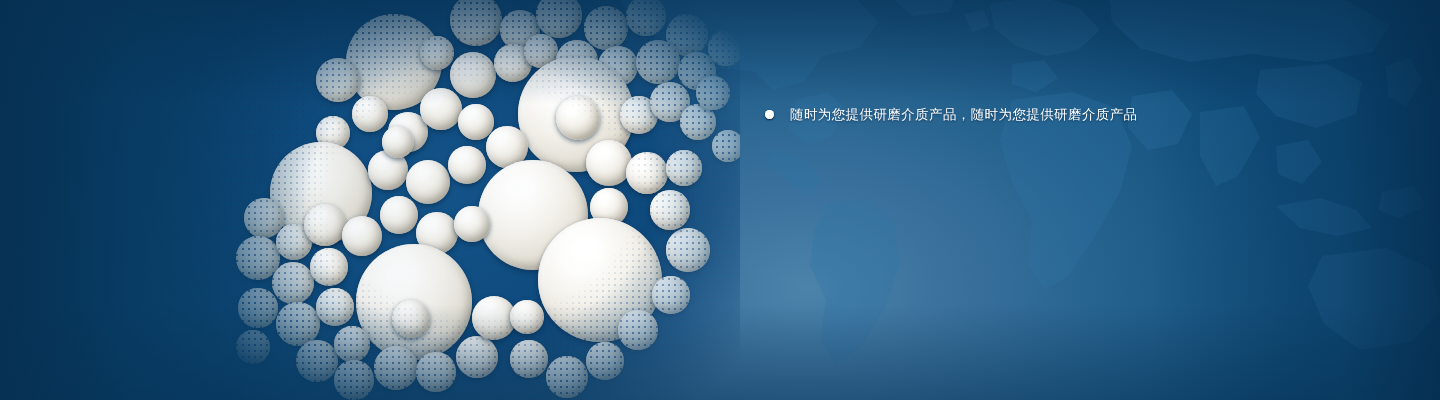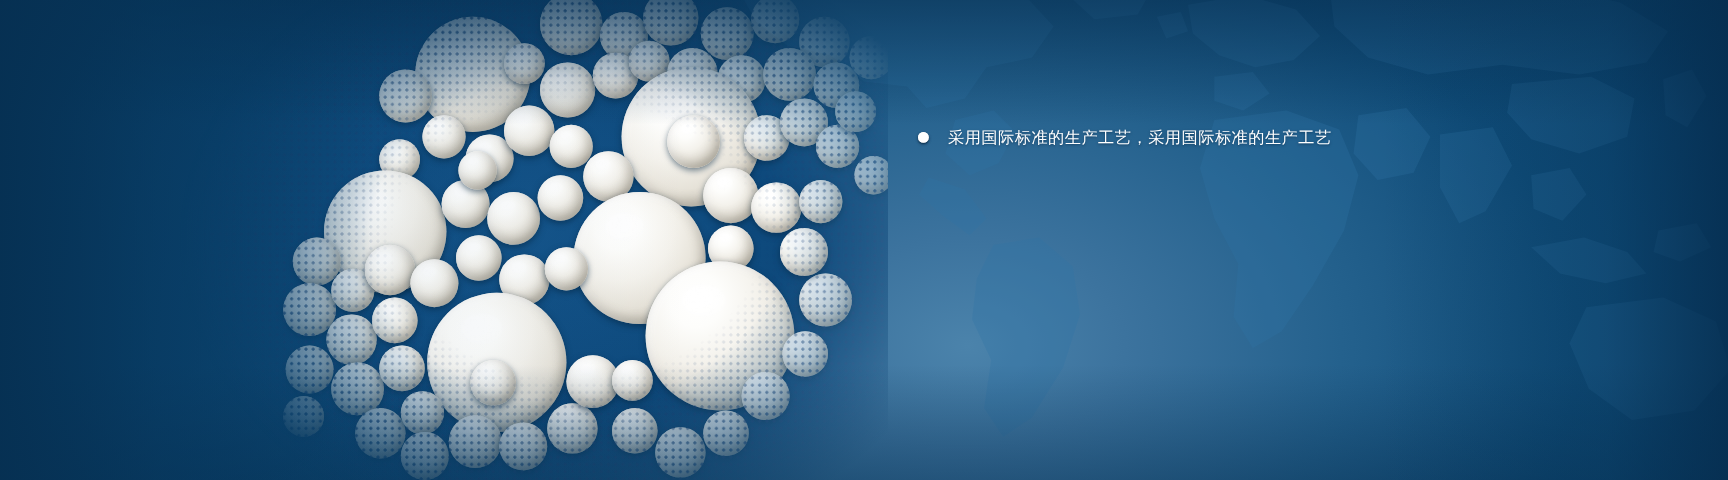--- a/index.html
+++ b/index.html
@@ -239,18 +239,18 @@
 
   <div class="bg-vignette"></div>
 
   <div class="content">
     <ul class="bullets">
       <li class="bullet">
         <span class="dot"></span>
       </li>
       <li class="bullet">
         <span class="dot"></span>
-        <span>采用国际标准的生产工艺，采用国际标准的生产工艺</span>
+        <span>随时为您提供研磨介质产品，随时为您提供研磨介质产品</span>
       </li>
     </ul>
   </div>
 
 </div>
 
 </body></html>

